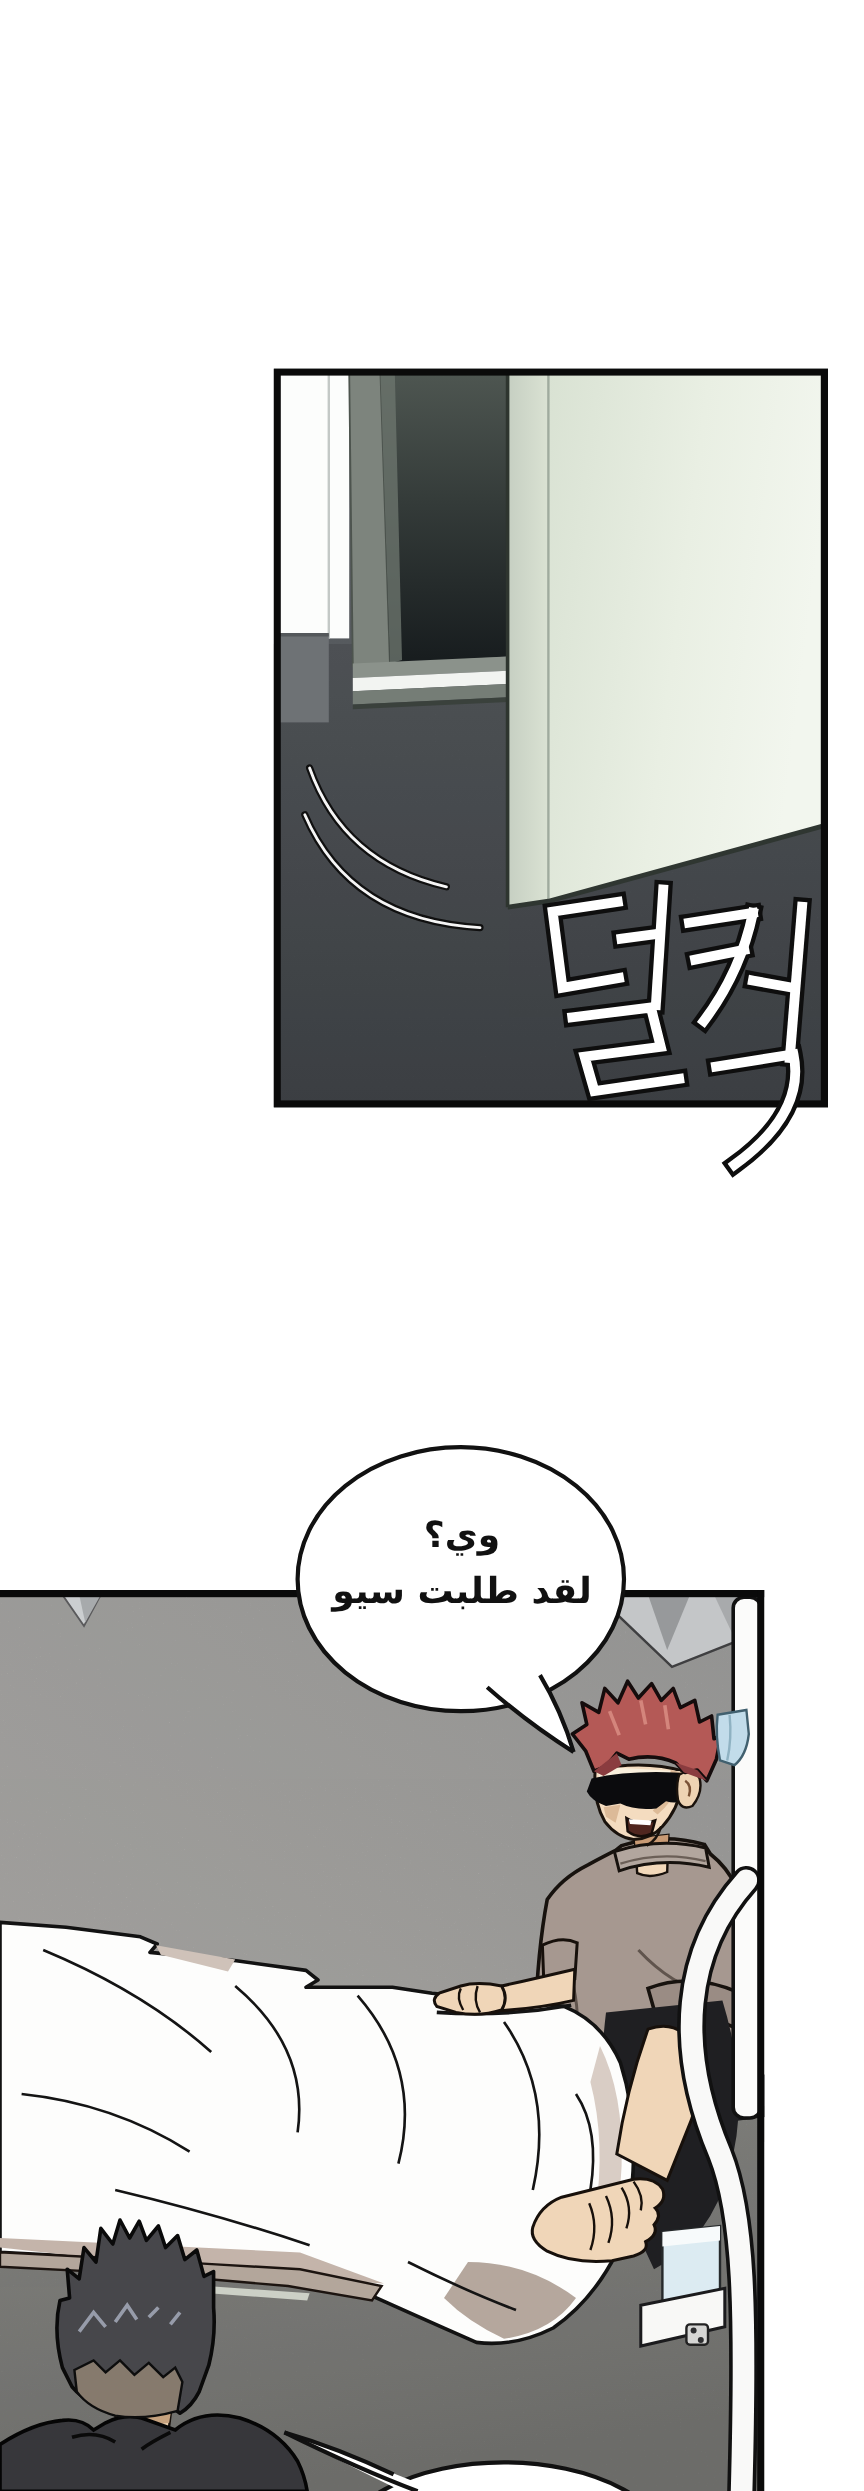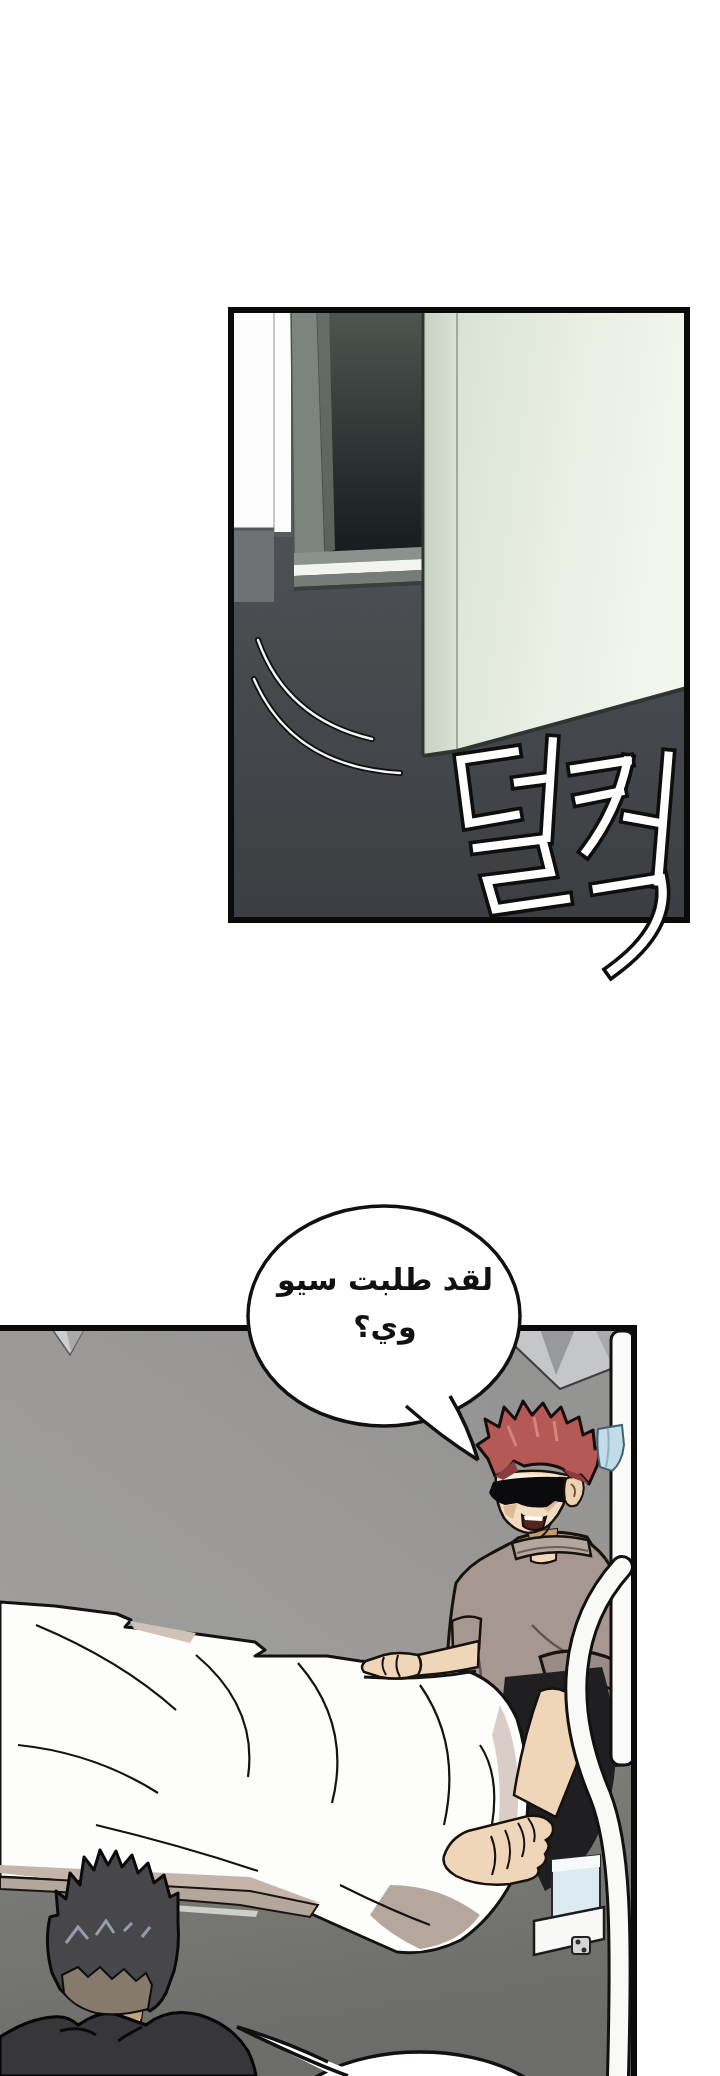--- a/index.html
+++ b/index.html
@@ -278,22 +278,22 @@
   </div>
 
   <div class="abs bubble1">
     <svg width="292" height="276" viewBox="0 0 292 276">
       <ellipse cx="144" cy="118" rx="136" ry="110" fill="var(--bubble)" stroke="var(--outline)" stroke-width="3.5"></ellipse>
       <path d="M166,208 Q200,238 238,262 Q228,228 210,198 Z" fill="var(--bubble)"></path>
       <path d="M166,208 Q200,238 238,262" fill="none" stroke="var(--outline)" stroke-width="3.5"></path>
       <path d="M238,262 Q228,228 210,198" fill="none" stroke="var(--outline)" stroke-width="3.5"></path>
     </svg>
     <div class="btxt" dir="rtl">
+      <div>وي؟</div>
       <div>لقد طلبت سيو</div>
-      <div>وي؟</div>
     </div>
   </div>
 
   <div class="abs bubble2">
     <svg width="330" height="58" viewBox="0 0 330 58">
       <ellipse cx="190" cy="110" rx="140" ry="76" fill="var(--bubble)" stroke="var(--outline)" stroke-width="3.5"></ellipse>
       <path d="M7,9 Q60,36 105,58 L135,58 Q72,32 7,9 Z" fill="var(--bubble)"></path>
       <path d="M7,9 Q70,40 118,58" fill="none" stroke="var(--outline)" stroke-width="3.5"></path>
       <path d="M7,9 Q52,22 98,44" fill="none" stroke="var(--outline)" stroke-width="3.5"></path>
     </svg>

